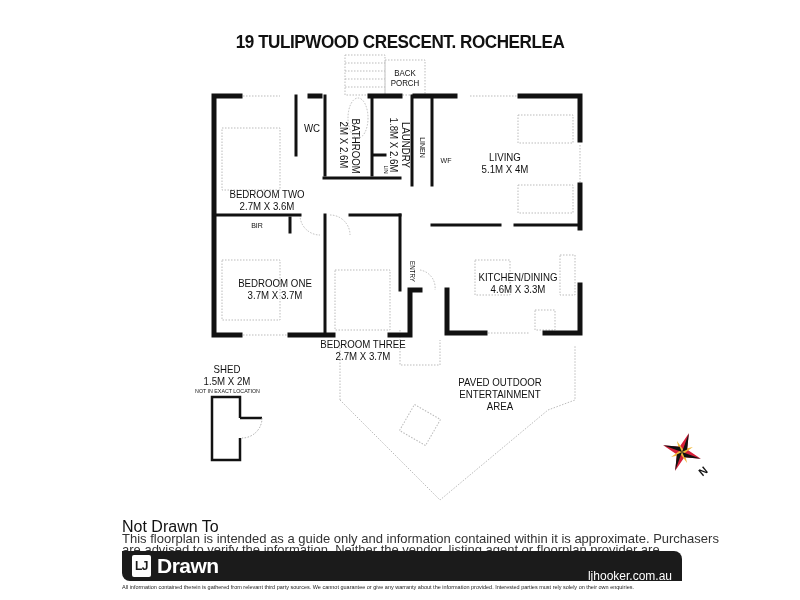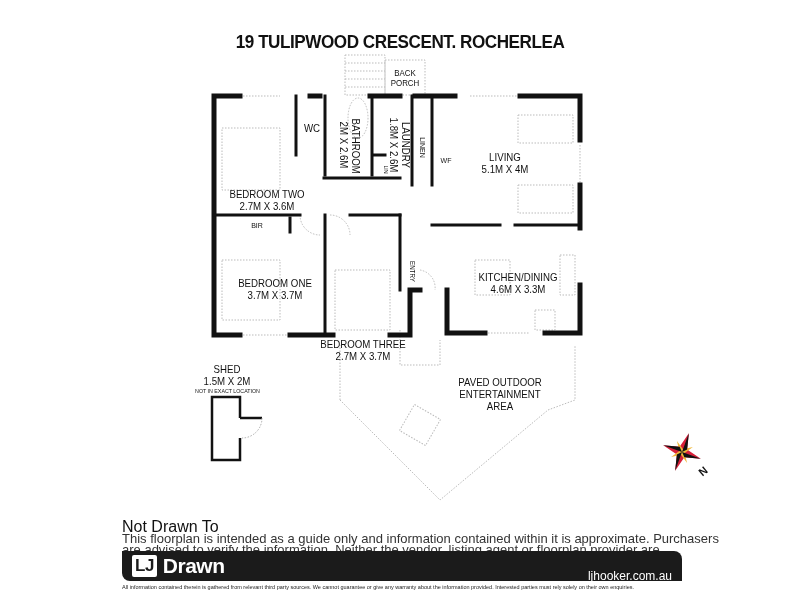--- a/index.html
+++ b/index.html
@@ -8,21 +8,21 @@
   .plan{position:absolute;left:0;top:0;width:800px;height:600px;}
   .lbl{position:absolute;font-size:11px;line-height:12px;text-align:center;white-space:nowrap;transform:scaleX(0.88);transform-origin:center;}
   .lbl.sm{font-size:8px;line-height:9px;}
   .lbl.xs{font-size:6px;line-height:7px;}
   .rot{transform:rotate(90deg) scaleX(0.88);}
   .disclaimer{position:absolute;left:122px;top:520px;width:600px;}
   .disc-title{font-size:16px;line-height:13px;}
   .disc-body{font-size:13px;line-height:11px;color:#333;}
   .banner{position:absolute;left:122px;top:551px;width:560px;height:30px;background:#1b1b1b;border-radius:0 8px 0 8px;color:#fff;}
   .logo{position:absolute;left:10px;top:3px;font-size:21px;font-weight:bold;letter-spacing:-0.5px;display:flex;align-items:center;}
-  .logo-mark{display:inline-block;background:#fff;color:#1b1b1b;font-size:17px;padding:0 3px;margin-right:6px;height:22px;line-height:22px;border-radius:2px;}
+  .logo-mark{display:inline-block;background:#fff;color:#1b1b1b;font-size:12px;padding:0 3px;margin-right:6px;height:22px;line-height:22px;border-radius:2px;}
   .url{position:absolute;right:10px;top:18px;font-size:12px;}
   .fineprint{position:absolute;left:122px;top:584px;width:560px;font-size:5.5px;line-height:7px;color:#222;white-space:nowrap;}
 </style>
 </head>
 <body>
 
 <div class="title">19 TULIPWOOD CRESCENT.  ROCHERLEA</div>
 
 <svg class="plan" viewBox="0 0 800 600">
   <g fill="none" stroke="#bbb" stroke-width="1" stroke-dasharray="1.5 1.5">

